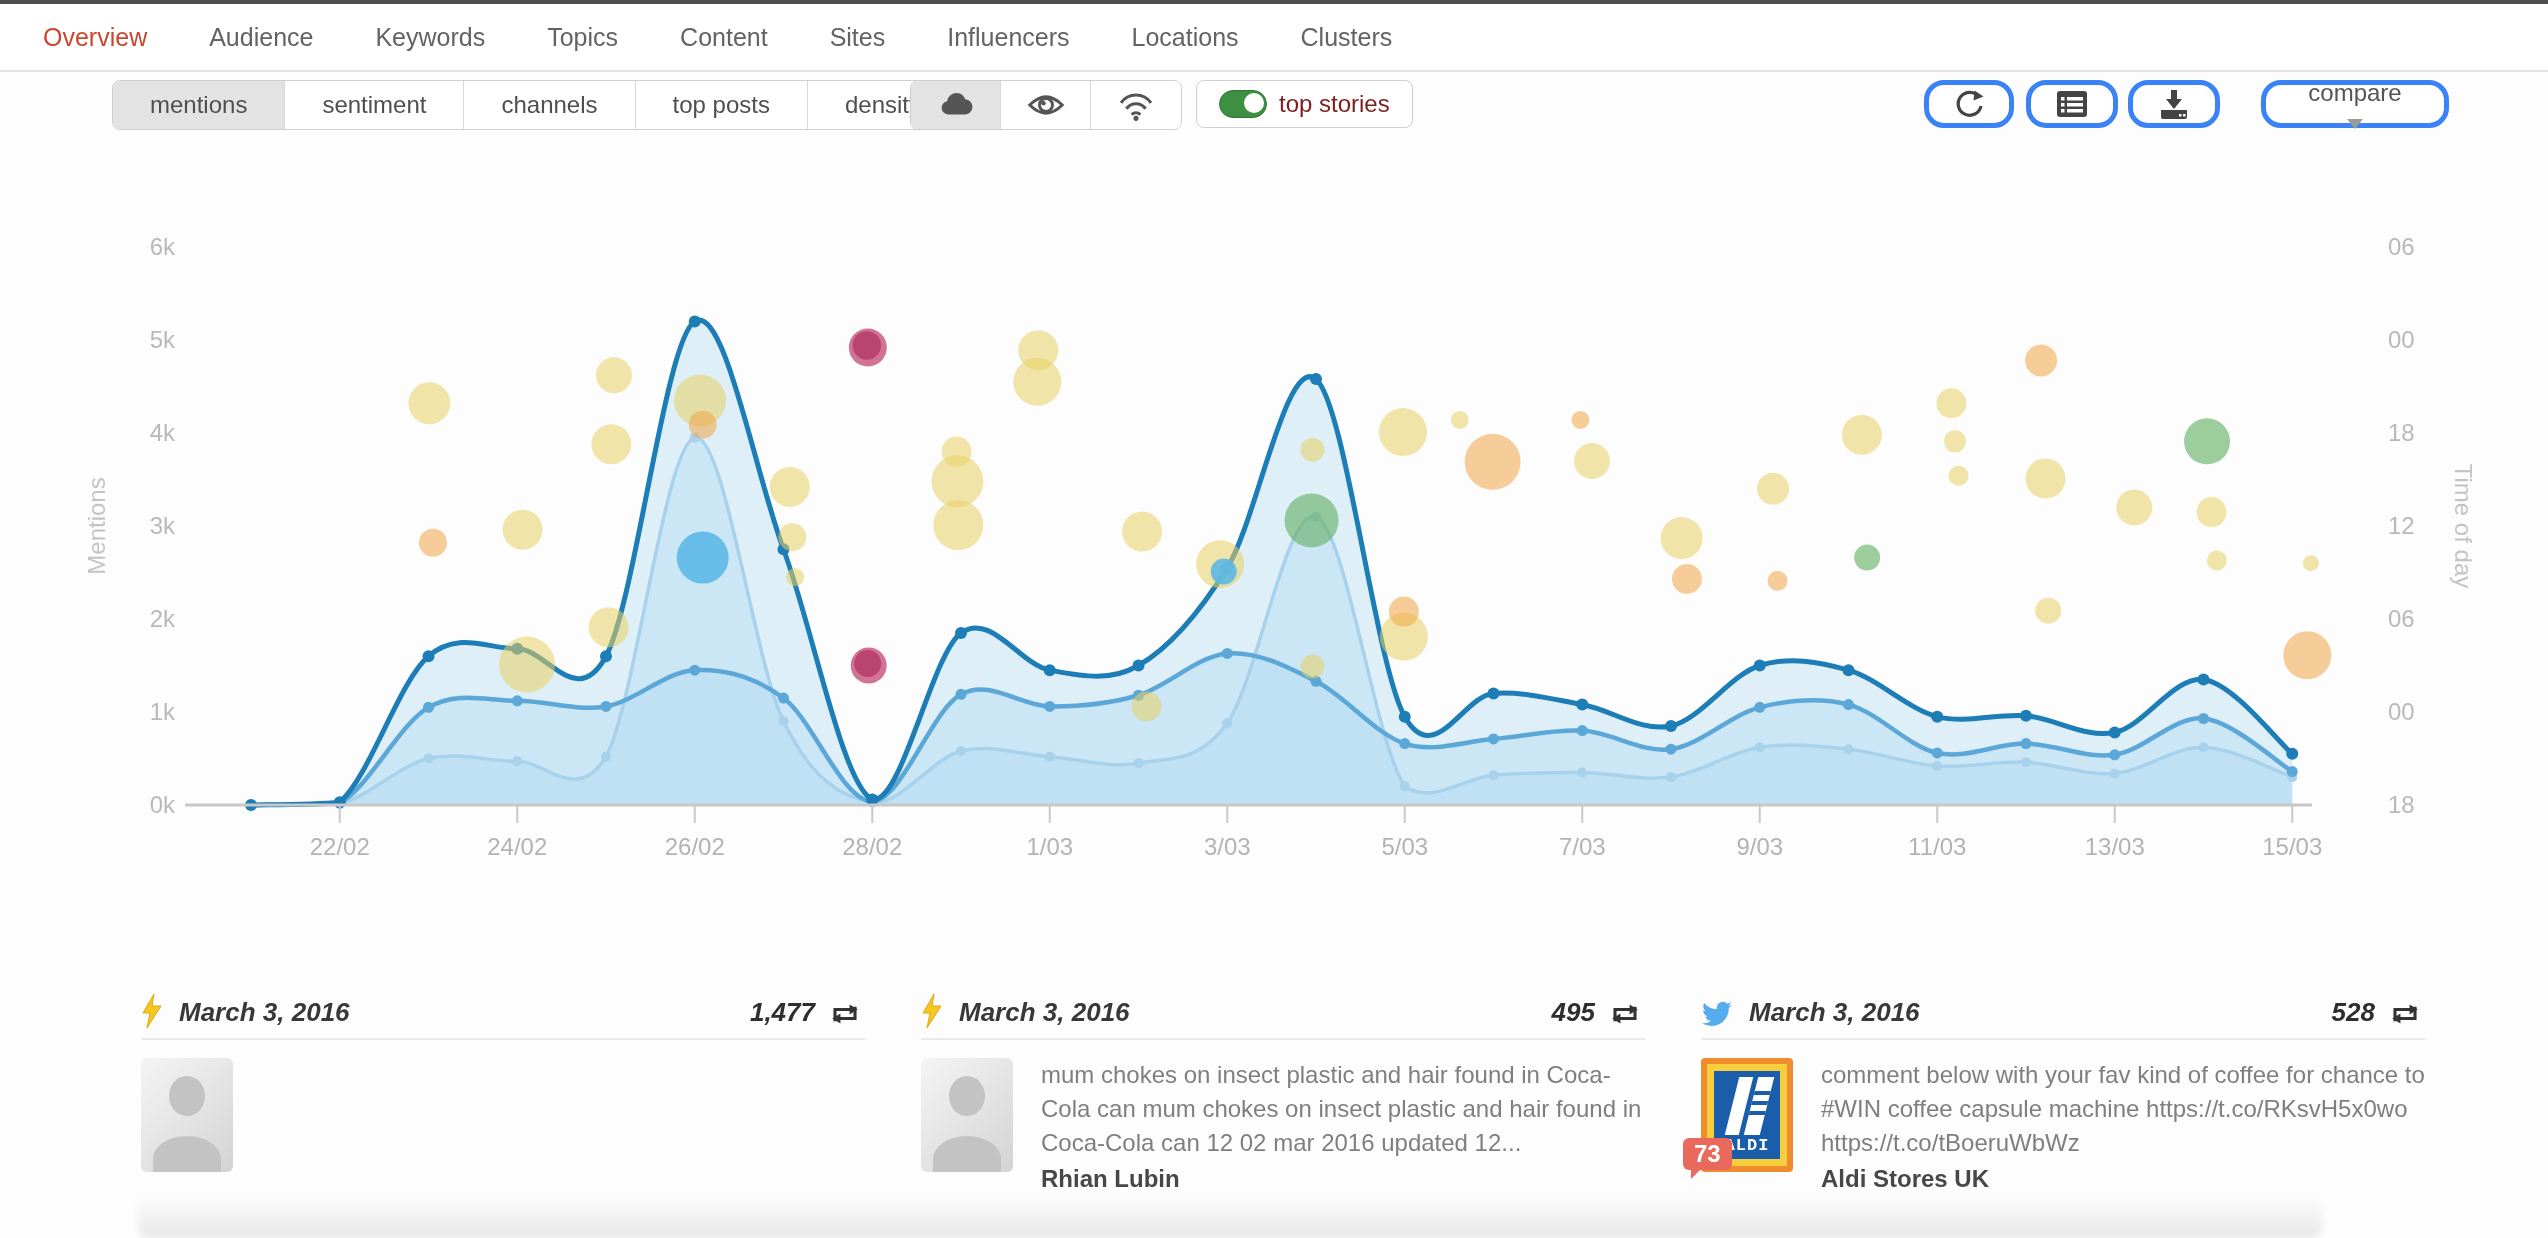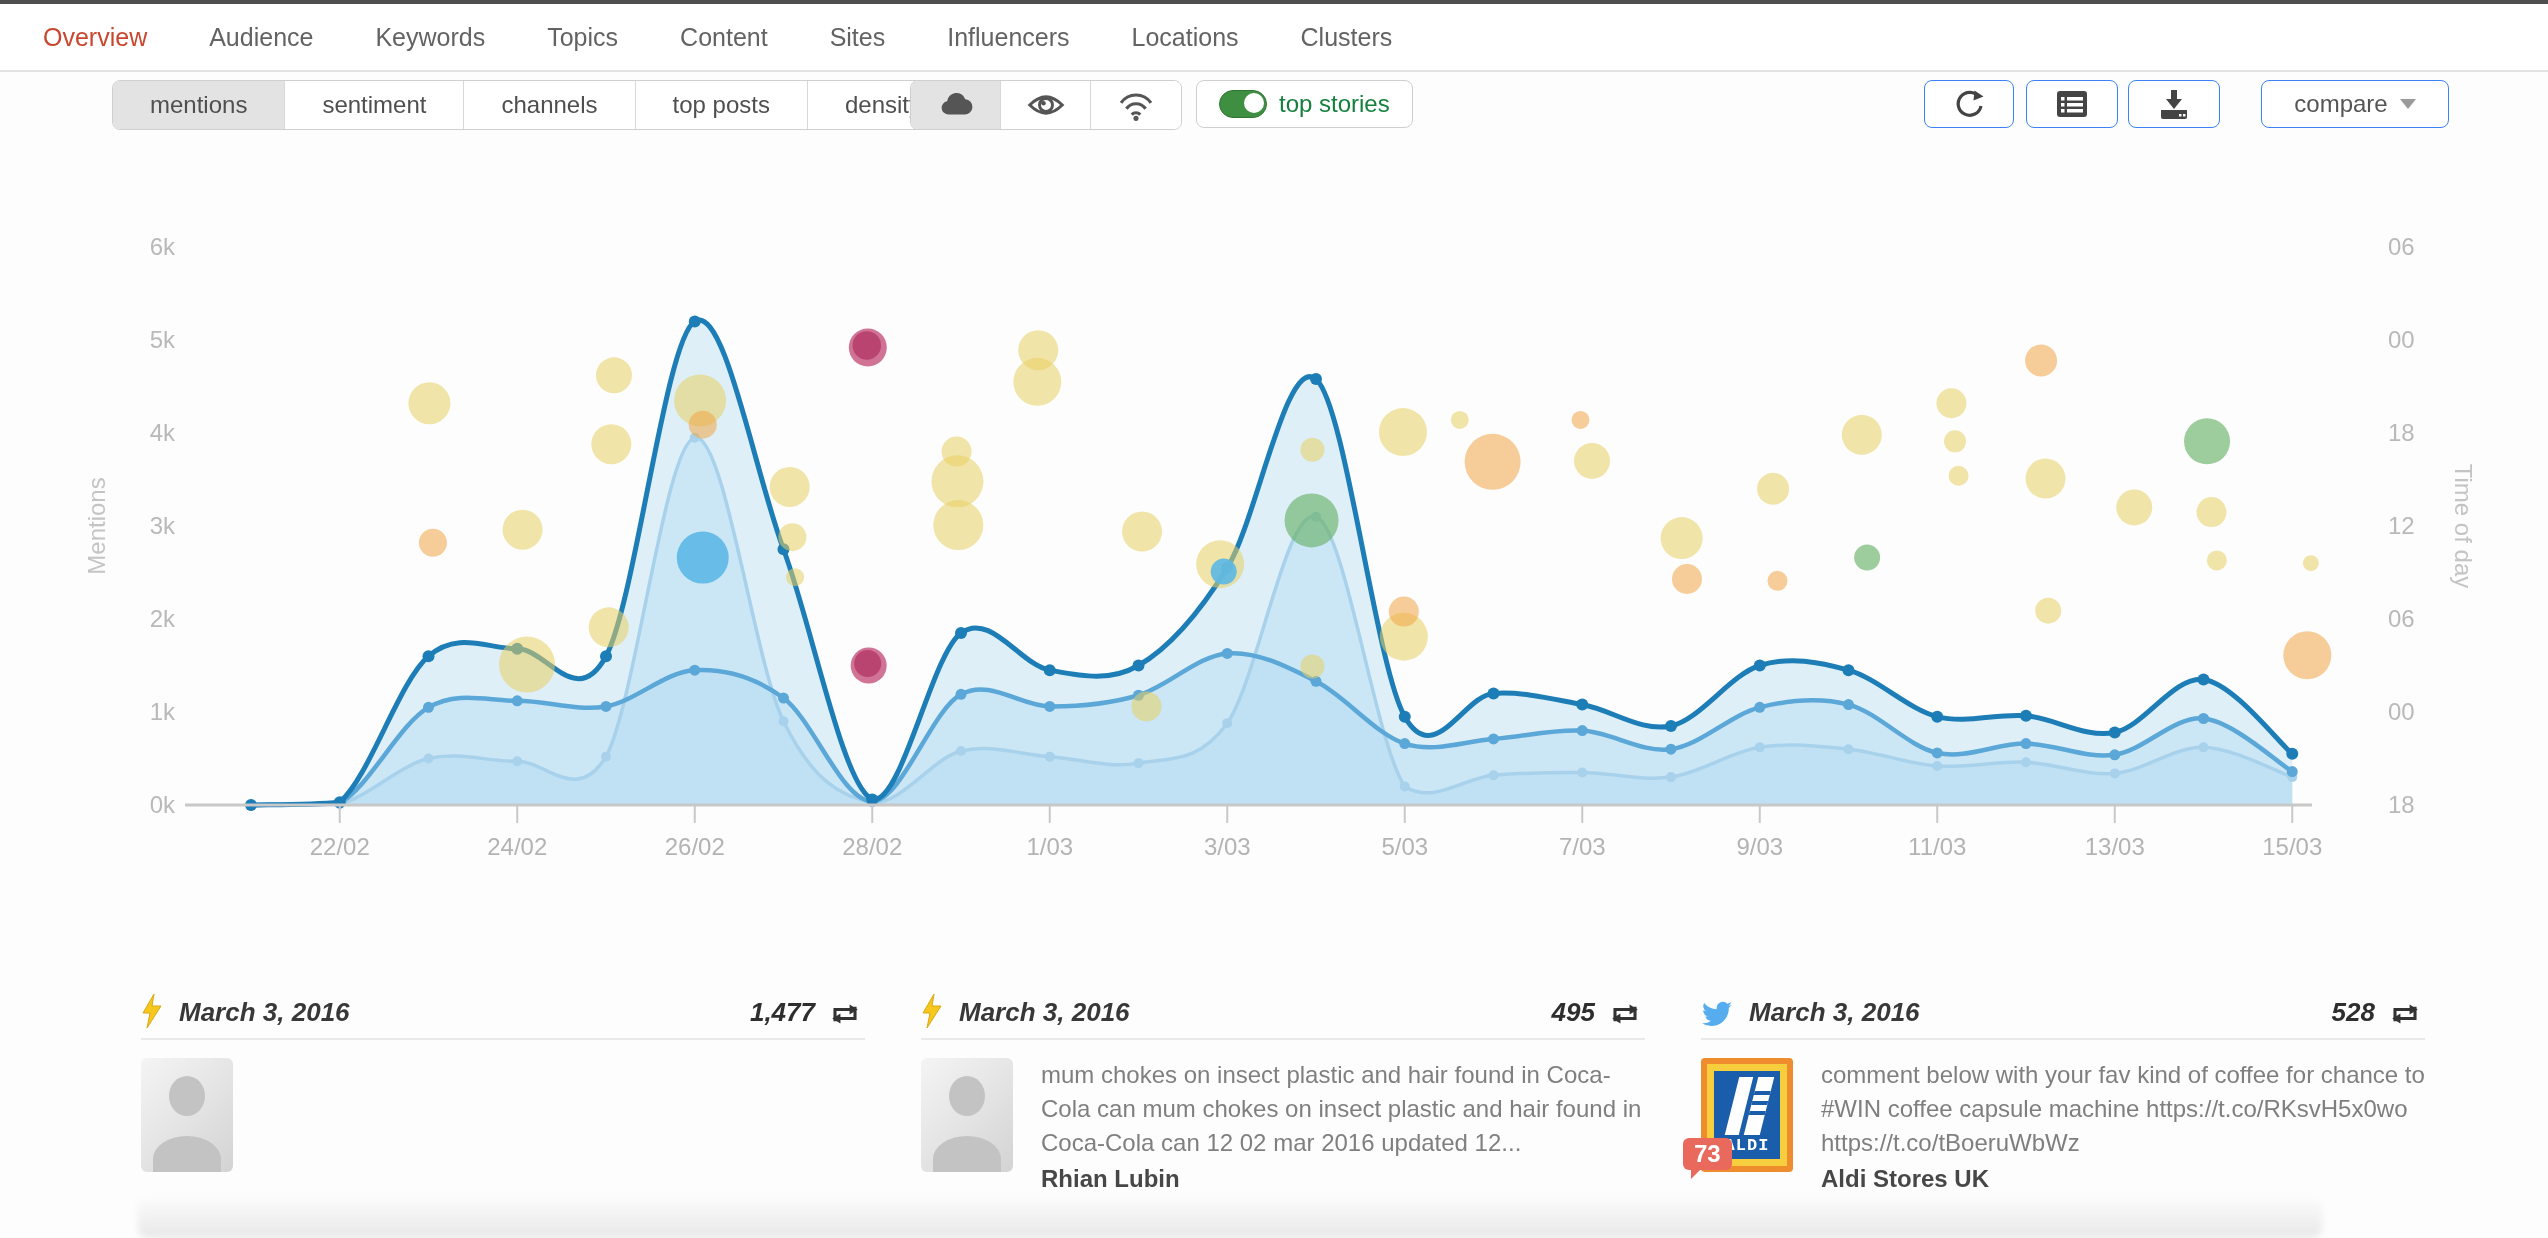--- a/index.html
+++ b/index.html
@@ -25,23 +25,23 @@
   .icon-group{position:absolute;left:910px;top:6px;display:flex;border:1px solid #cfcfcf;border-radius:8px;overflow:hidden;background:#fff;}
   .icon-btn{width:90px;height:48px;border:none;border-right:1px solid #d8d8d8;background:#fff;
             display:flex;align-items:center;justify-content:center;cursor:pointer;}
   .icon-btn:last-child{border-right:none;}
   .icon-btn.active{background:#e3e3e3;}
   .pill-btn{position:absolute;top:6px;height:48px;border:1px solid #cfcfcf;border-radius:8px;background:#fff;
             display:flex;align-items:center;cursor:pointer;box-sizing:border-box;}
   .topstories{left:1196px;padding:0 22px;gap:12px;}
   .toggle{width:46px;height:26px;border-radius:14px;background:#3f8f43;border:1px solid #327436;position:relative;}
   .toggle .knob{position:absolute;right:2px;top:2px;width:20px;height:20px;border-radius:50%;background:#fff;}
-  .topstories .lbl{font-size:24px;color:#15803d;}
-  .act-btn{position:absolute;top:6px;width:90px;height:48px;border:1px solid #3b82f6;border-radius:8px;background:#fff;
-           display:flex;align-items:center;justify-content:center;cursor:pointer;}
+  .topstories .lbl{font-size:24px;color:#7f1d1d;}
+  .act-btn{position:absolute;top:6px;width:90px;height:48px;border:5px solid #3b82f6;border-radius:20px;background:#fff;
+           display:flex;align-items:center;justify-content:center;cursor:pointer;flex-direction:column;}
   .btn-refresh{left:1924px;}
   .btn-table{left:2026px;width:92px;}
   .btn-download{left:2128px;width:92px;}
   .btn-compare{left:2261px;width:188px;display:flex;gap:12px;}
   .btn-compare .lbl{font-size:24px;color:#555;}
   .caret{width:0;height:0;border-left:8px solid transparent;border-right:8px solid transparent;border-top:10px solid #9a9a9a;}
   
   #chart{position:absolute;left:0;top:150px;}
   
   .card{position:absolute;top:988px;width:724px;height:232px;}

